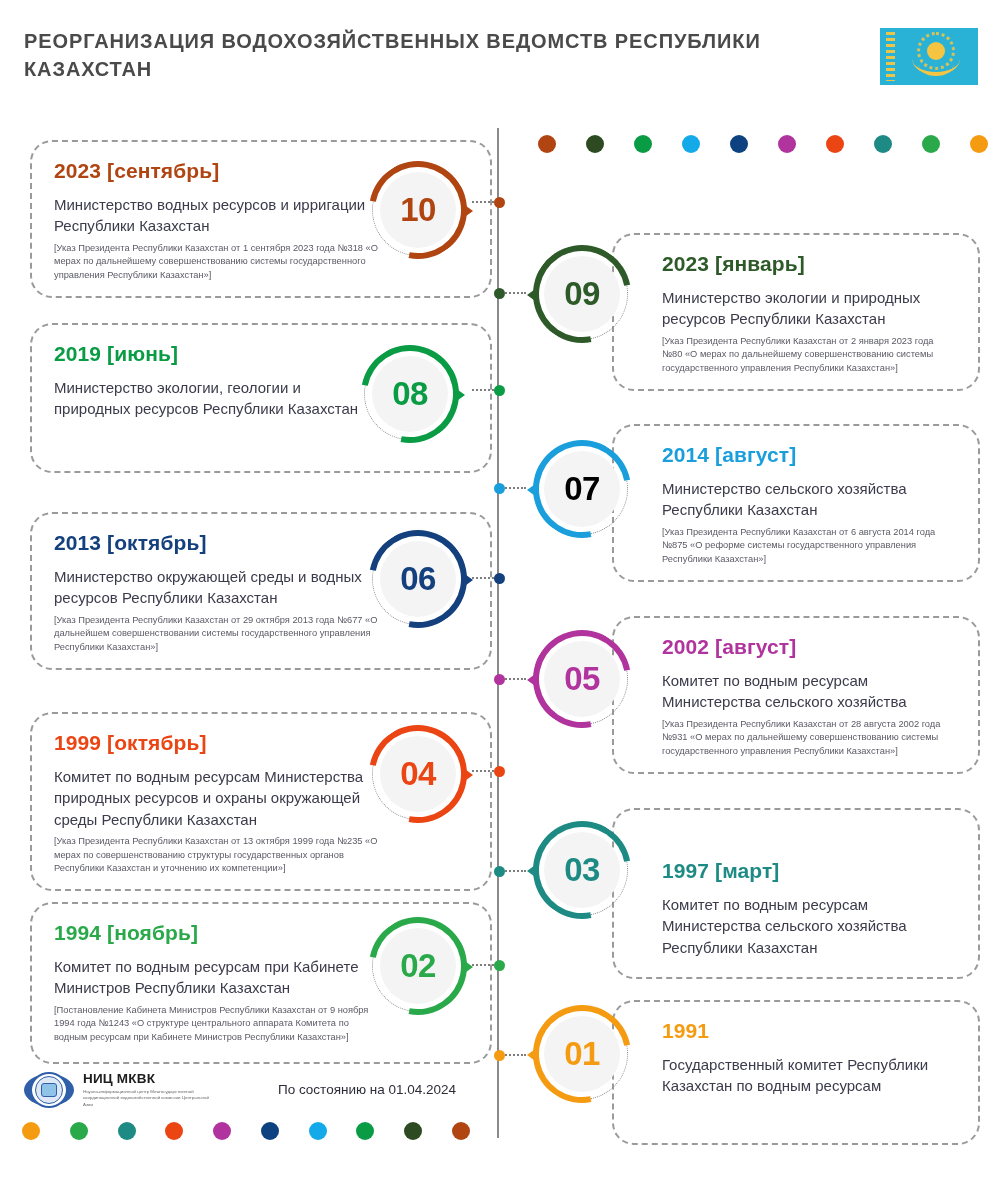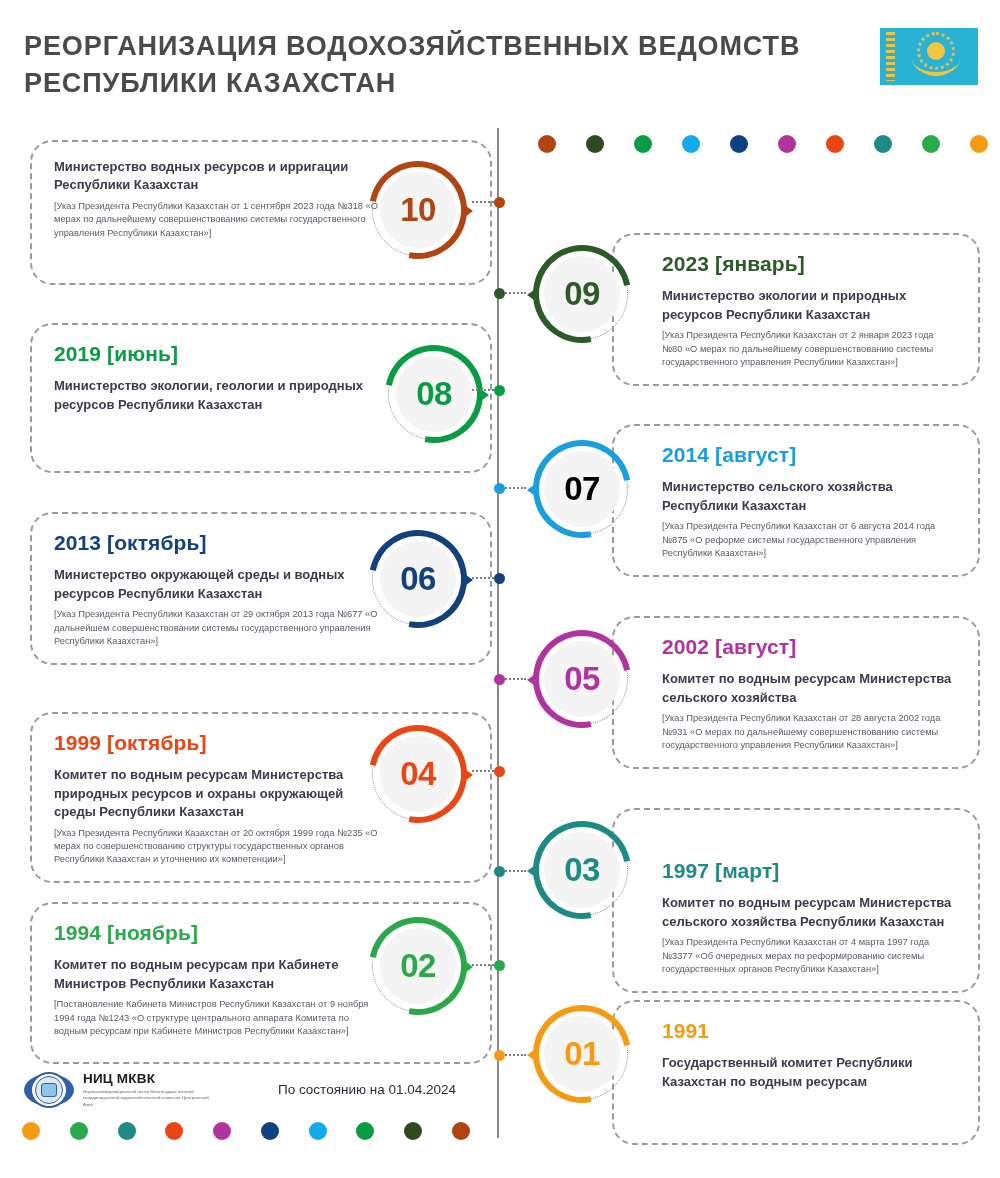--- a/index.html
+++ b/index.html
@@ -8,21 +8,21 @@
     background: #ffffff;
     font-family: "Liberation Sans", "DejaVu Sans", sans-serif;
     overflow: hidden;
   }
   #page { position: relative; width: 1000px; height: 1178px; background: #fff; }
 
   
   .header { position: absolute; left: 0; top: 0; width: 1000px; height: 120px; }
   .title {
     position: absolute; left: 24px; top: 28px; width: 820px;
-    font-size: 27px; font-weight: bold; color: #4a4a4a;
+    font-size: 20px; font-weight: bold; color: #4a4a4a;
     letter-spacing: 0.9px; line-height: 1.38; text-transform: uppercase;
   }
   .flag {
     position: absolute; left: 880px; top: 28px; width: 98px; height: 57px;
     background: #2ab2d6; overflow: hidden;
   }
   .flag .orn { position: absolute; left: 6px; top: 4px; width: 9px; height: 49px;
     background: repeating-linear-gradient(#f5c542 0 3px, transparent 3px 6px); opacity: .95; }
   .flag .sun { position: absolute; left: 47px; top: 14px; width: 18px; height: 18px;
     border-radius: 50%; background: #f5c542; }
@@ -44,21 +44,21 @@
 
   .card {
     position: absolute;
     border: 2px dashed #9a9a9a;
     border-radius: 22px;
     background: #fff;
   }
   .card-inner { padding: 16px 22px 14px 22px; }
 
   .yr { font-size: 21px; font-weight: bold; line-height: 1.2; margin-bottom: 11px; letter-spacing: .1px;}
-  .org { font-size: 13px; color: #3b3b4b; line-height: 1.42; font-weight: 700; margin-bottom: 5px; }
+  .org { font-size: 15px; color: #3b3b4b; line-height: 1.42; font-weight: 400; margin-bottom: 5px; }
   .ref { font-size: 9.3px; color: #5a5a66; line-height: 1.45; }
 
   
   .badge { position: absolute; width: 92px; height: 92px; }
   .badge .ring-dot {
     position: absolute; inset: 0; border-radius: 50%;
     border: 1.5px dotted #8d8d8d;
   }
   .badge .fill {
     position: absolute; left: 8px; top: 8px; right: 8px; bottom: 8px;
@@ -140,20 +140,21 @@
       <div class="dot" style="background: rgb(10, 155, 69);"></div>
       <div class="dot" style="background: rgb(45, 74, 34);"></div>
       <div class="dot" style="background: rgb(177, 69, 18);"></div>
     </div>
 
   <div class="spine"></div>
 
   <div id="timeline">
       <div class="card" style="left: 30px; top: 140px; width: 462px; min-height: 145px;">
         <div class="card-inner" style="padding-right: 110px;">
+          <div class="yr" style="color: rgb(177, 69, 18);">2023 [сентябрь]</div>
           <div class="org">Министерство водных ресурсов и ирригации Республики Казахстан</div>
           <div class="ref">[Указ Президента Республики Казахстан от 1 сентября 2023 года №318 «О мерах по дальнейшему совершенствованию системы государственного управления Республики Казахстан»]</div>
         </div>
       </div>
       <div class="badge left-side" style="left: 372px; top: 164px; color: rgb(177, 69, 18);">
         <div class="ring-dot"></div>
         <div class="fill"></div>
         <div class="arc"></div>
         <div class="notch"></div>
         <div class="num" style="color: rgb(177, 69, 18);">10</div>
@@ -175,21 +176,21 @@
         <div class="num" style="color: rgb(45, 90, 40);">09</div>
       </div>
       <div class="conn" style="top: 292px; left: 498px; width: 28px; border-top-color: rgb(125, 125, 125);"></div>
       <div class="spine-dot" style="background: rgb(45, 90, 40); left: 493.5px; top: 287.5px;"></div>
       <div class="card" style="left: 30px; top: 323px; width: 462px; min-height: 150px;">
         <div class="card-inner" style="padding-right: 110px;">
           <div class="yr" style="color: rgb(10, 155, 69);">2019 [июнь]</div>
           <div class="org">Министерство экологии, геологии и природных ресурсов Республики Казахстан</div>
         </div>
       </div>
-      <div class="badge left-side" style="left: 388px; top: 348px; color: rgb(10, 155, 69);">
+      <div class="badge left-side" style="left: 364px; top: 348px; color: rgb(10, 155, 69);">
         <div class="ring-dot"></div>
         <div class="fill"></div>
         <div class="arc"></div>
         <div class="notch"></div>
         <div class="num" style="color: rgb(10, 155, 69);">08</div>
       </div>
       <div class="conn" style="top: 389px; left: 472px; width: 26px; border-top-color: rgb(125, 125, 125);"></div>
       <div class="spine-dot" style="background: rgb(10, 155, 69); left: 493.5px; top: 384.5px;"></div>
       <div class="card" style="left: 612px; top: 424px; width: 368px; min-height: 148px;">
         <div class="card-inner" style="padding-left: 48px;">
@@ -236,37 +237,36 @@
         <div class="arc"></div>
         <div class="notch"></div>
         <div class="num" style="color: rgb(177, 51, 157);">05</div>
       </div>
       <div class="conn" style="top: 678px; left: 498px; width: 28px; border-top-color: rgb(125, 125, 125);"></div>
       <div class="spine-dot" style="background: rgb(177, 51, 157); left: 493.5px; top: 673.5px;"></div>
       <div class="card" style="left: 30px; top: 712px; width: 462px; min-height: 162px;">
         <div class="card-inner" style="padding-right: 110px;">
           <div class="yr" style="color: rgb(234, 69, 19);">1999 [октябрь]</div>
           <div class="org">Комитет по водным ресурсам Министерства природных ресурсов и охраны окружающей среды Республики Казахстан</div>
-          <div class="ref">[Указ Президента Республики Казахстан от 20 октября 1999 года №235 «О мерах по совершенствованию структуры государственных органов Республики Казахстан и уточнению их компетенции»]</div>
+          <div class="ref">[Указ Президента Республики Казахстан от 13 октября 1999 года №235 «О мерах по совершенствованию структуры государственных органов Республики Казахстан и уточнению их компетенции»]</div>
         </div>
       </div>
       <div class="badge left-side" style="left: 372px; top: 728px; color: rgb(234, 69, 19);">
         <div class="ring-dot"></div>
         <div class="fill"></div>
         <div class="arc"></div>
         <div class="notch"></div>
         <div class="num" style="color: rgb(234, 69, 19);">04</div>
       </div>
       <div class="conn" style="top: 770px; left: 472px; width: 26px; border-top-color: rgb(125, 125, 125);"></div>
       <div class="spine-dot" style="background: rgb(234, 69, 19); left: 493.5px; top: 765.5px;"></div>
       <div class="card" style="left: 612px; top: 808px; width: 368px; min-height: 150px;">
         <div class="card-inner" style="padding-left: 48px;">
           <div class="yr" style="color: rgb(29, 138, 131); margin-top: 32px;">1997 [март]</div>
           <div class="org">Комитет по водным ресурсам Министерства сельского хозяйства Республики Казахстан</div>
-          <div class="ref">[Указ Президента Республики Казахстан от 4 марта 1997 года №3377 «Об очередных мерах по реформированию системы государственных органов Республики Казахстан»]</div>
         </div>
       </div>
       <div class="badge right-side" style="left: 536px; top: 824px; color: rgb(29, 138, 131);">
         <div class="ring-dot"></div>
         <div class="fill"></div>
         <div class="arc"></div>
         <div class="notch"></div>
         <div class="num" style="color: rgb(29, 138, 131);">03</div>
       </div>
       <div class="conn" style="top: 870px; left: 498px; width: 28px; border-top-color: rgb(125, 125, 125);"></div>

